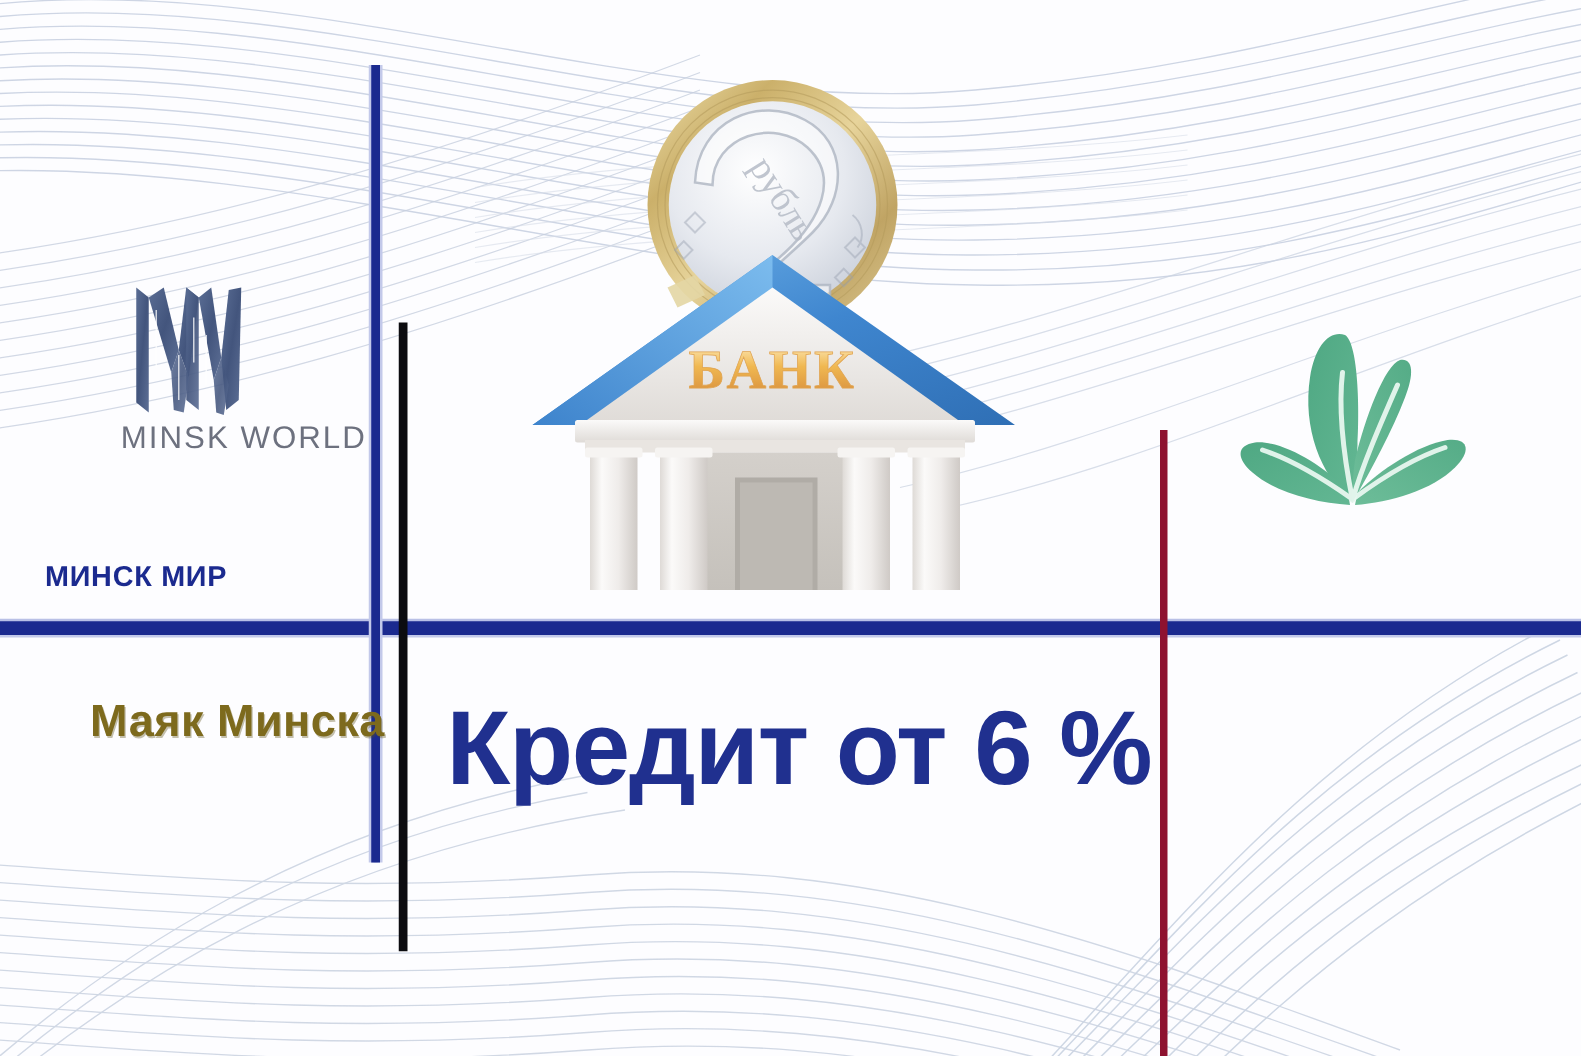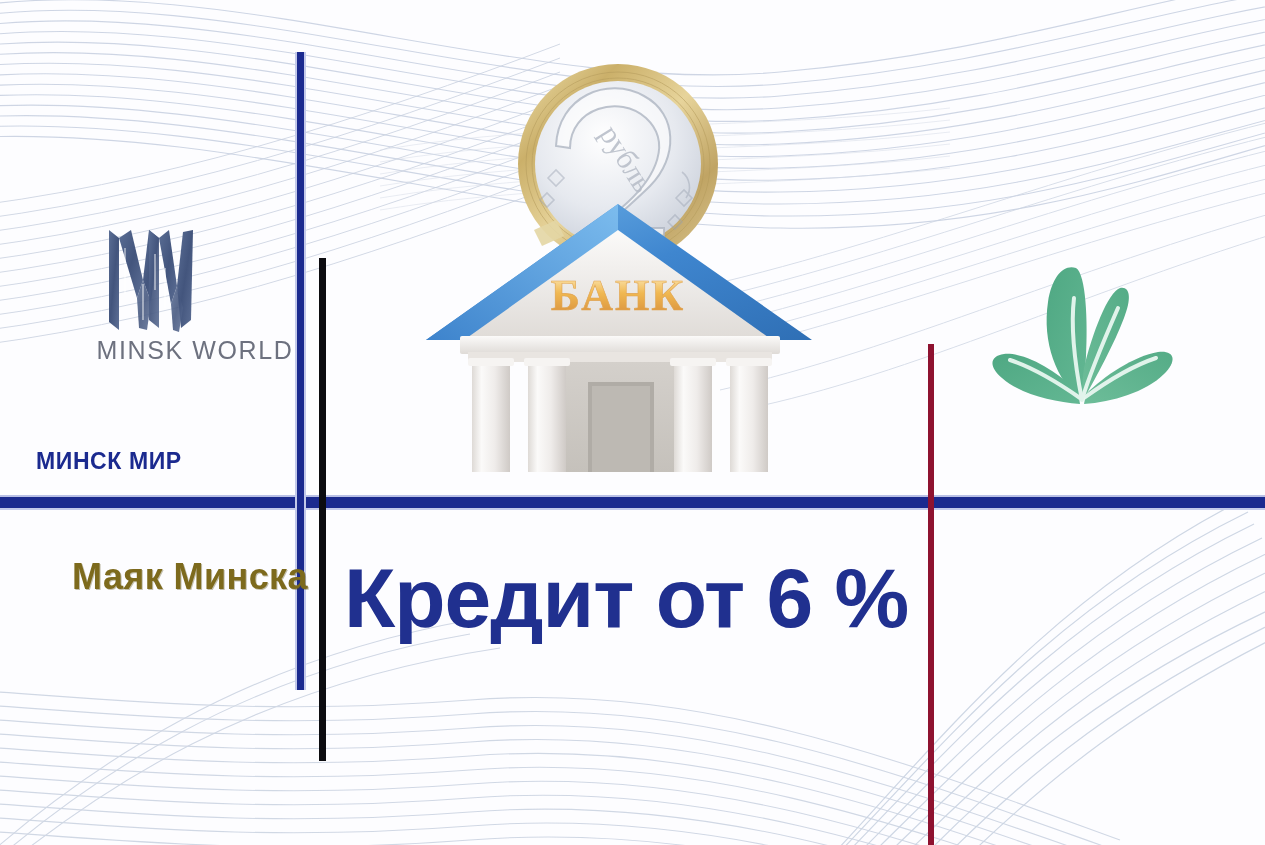--- a/index.html
+++ b/index.html
@@ -134,20 +134,21 @@
     white-space: nowrap;
     text-shadow: 1px 1px 0 rgba(70,110,92,0.5);
   }
 
   
   .headline {
     position: absolute;
     left: 344px;
     top: 556px;
     width: 590px;
+    text-align: center;
     font-size: 84px;
     line-height: 1;
     font-weight: 700;
     color: #20308f;
     letter-spacing: -1px;
     white-space: nowrap;
   }
 
   
   .bank-art {

